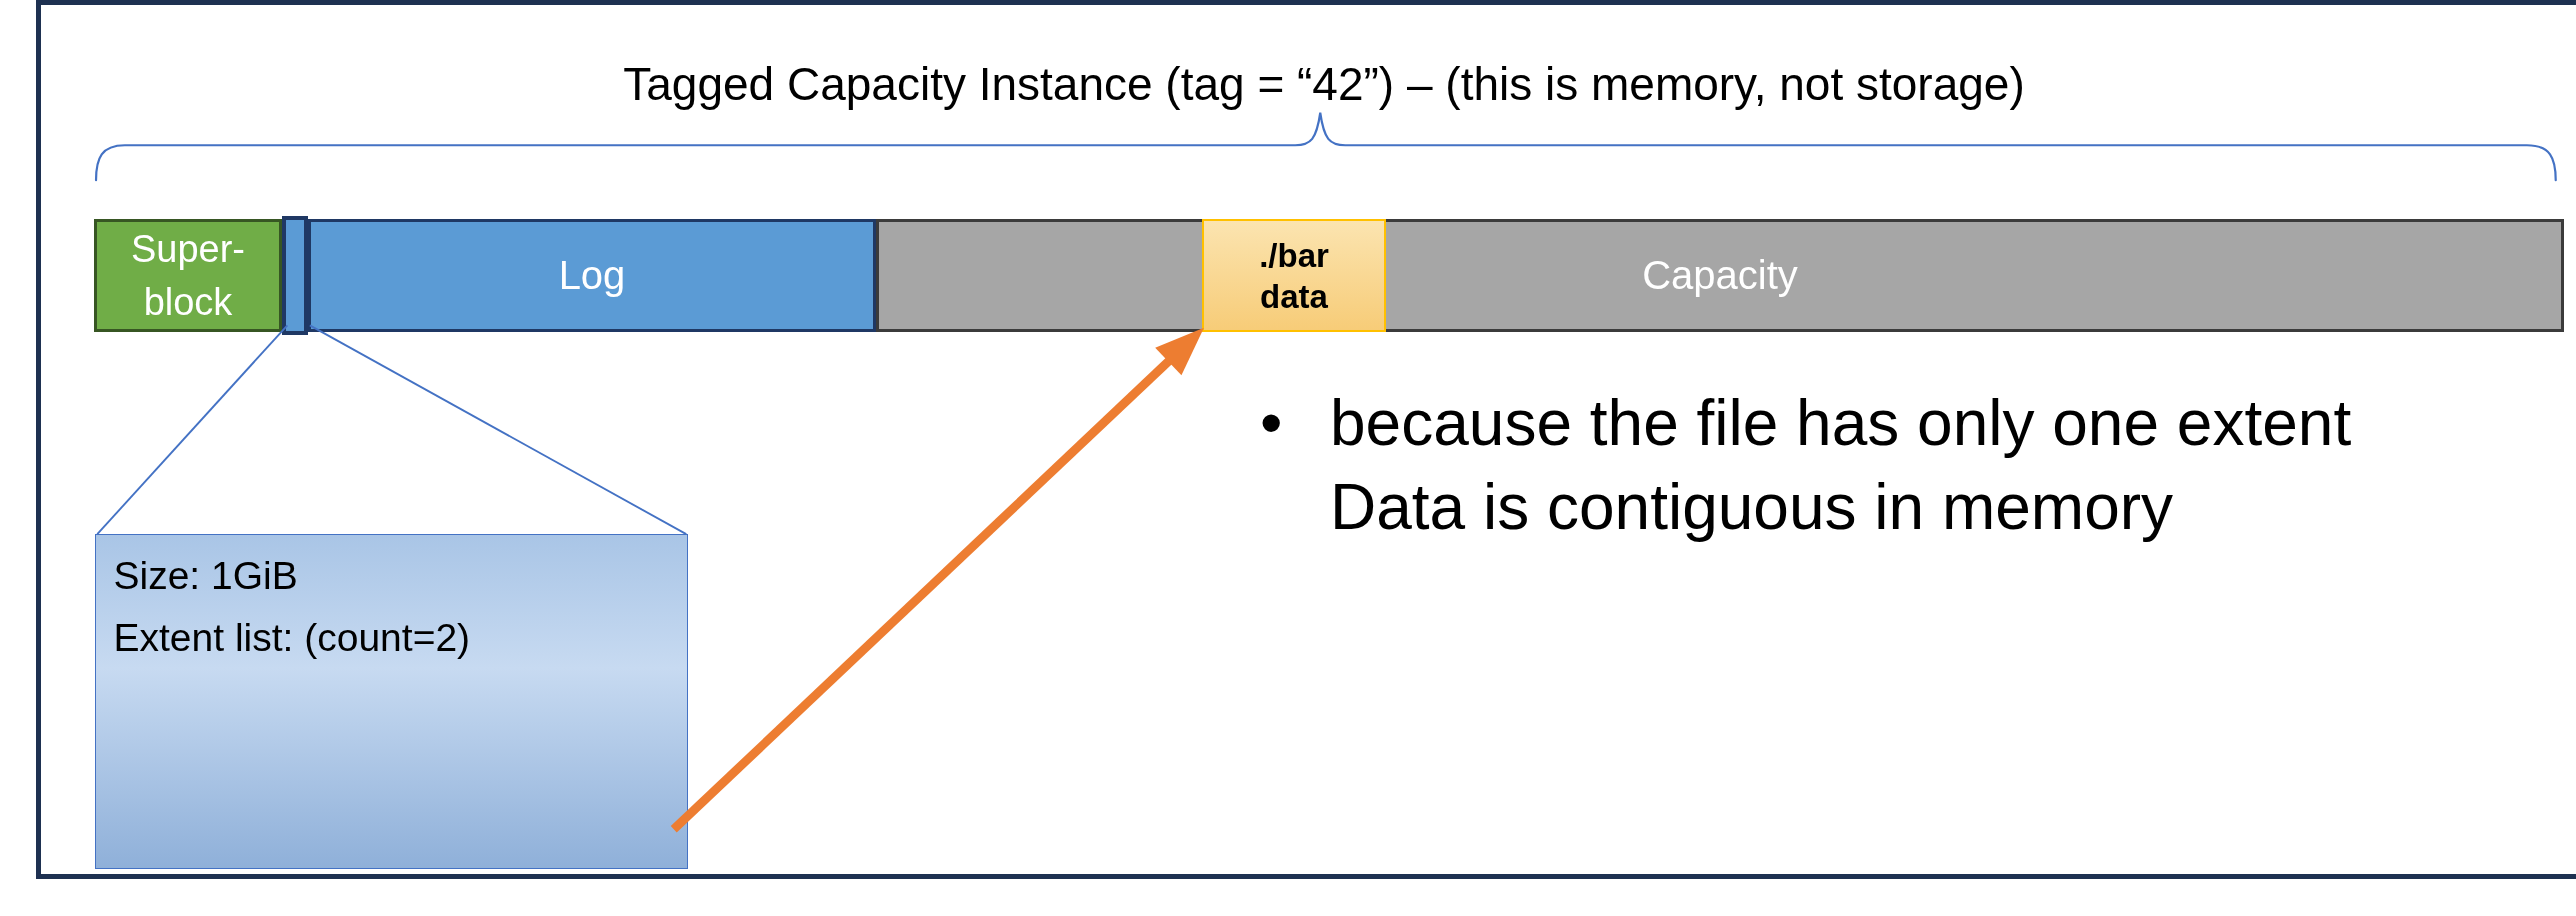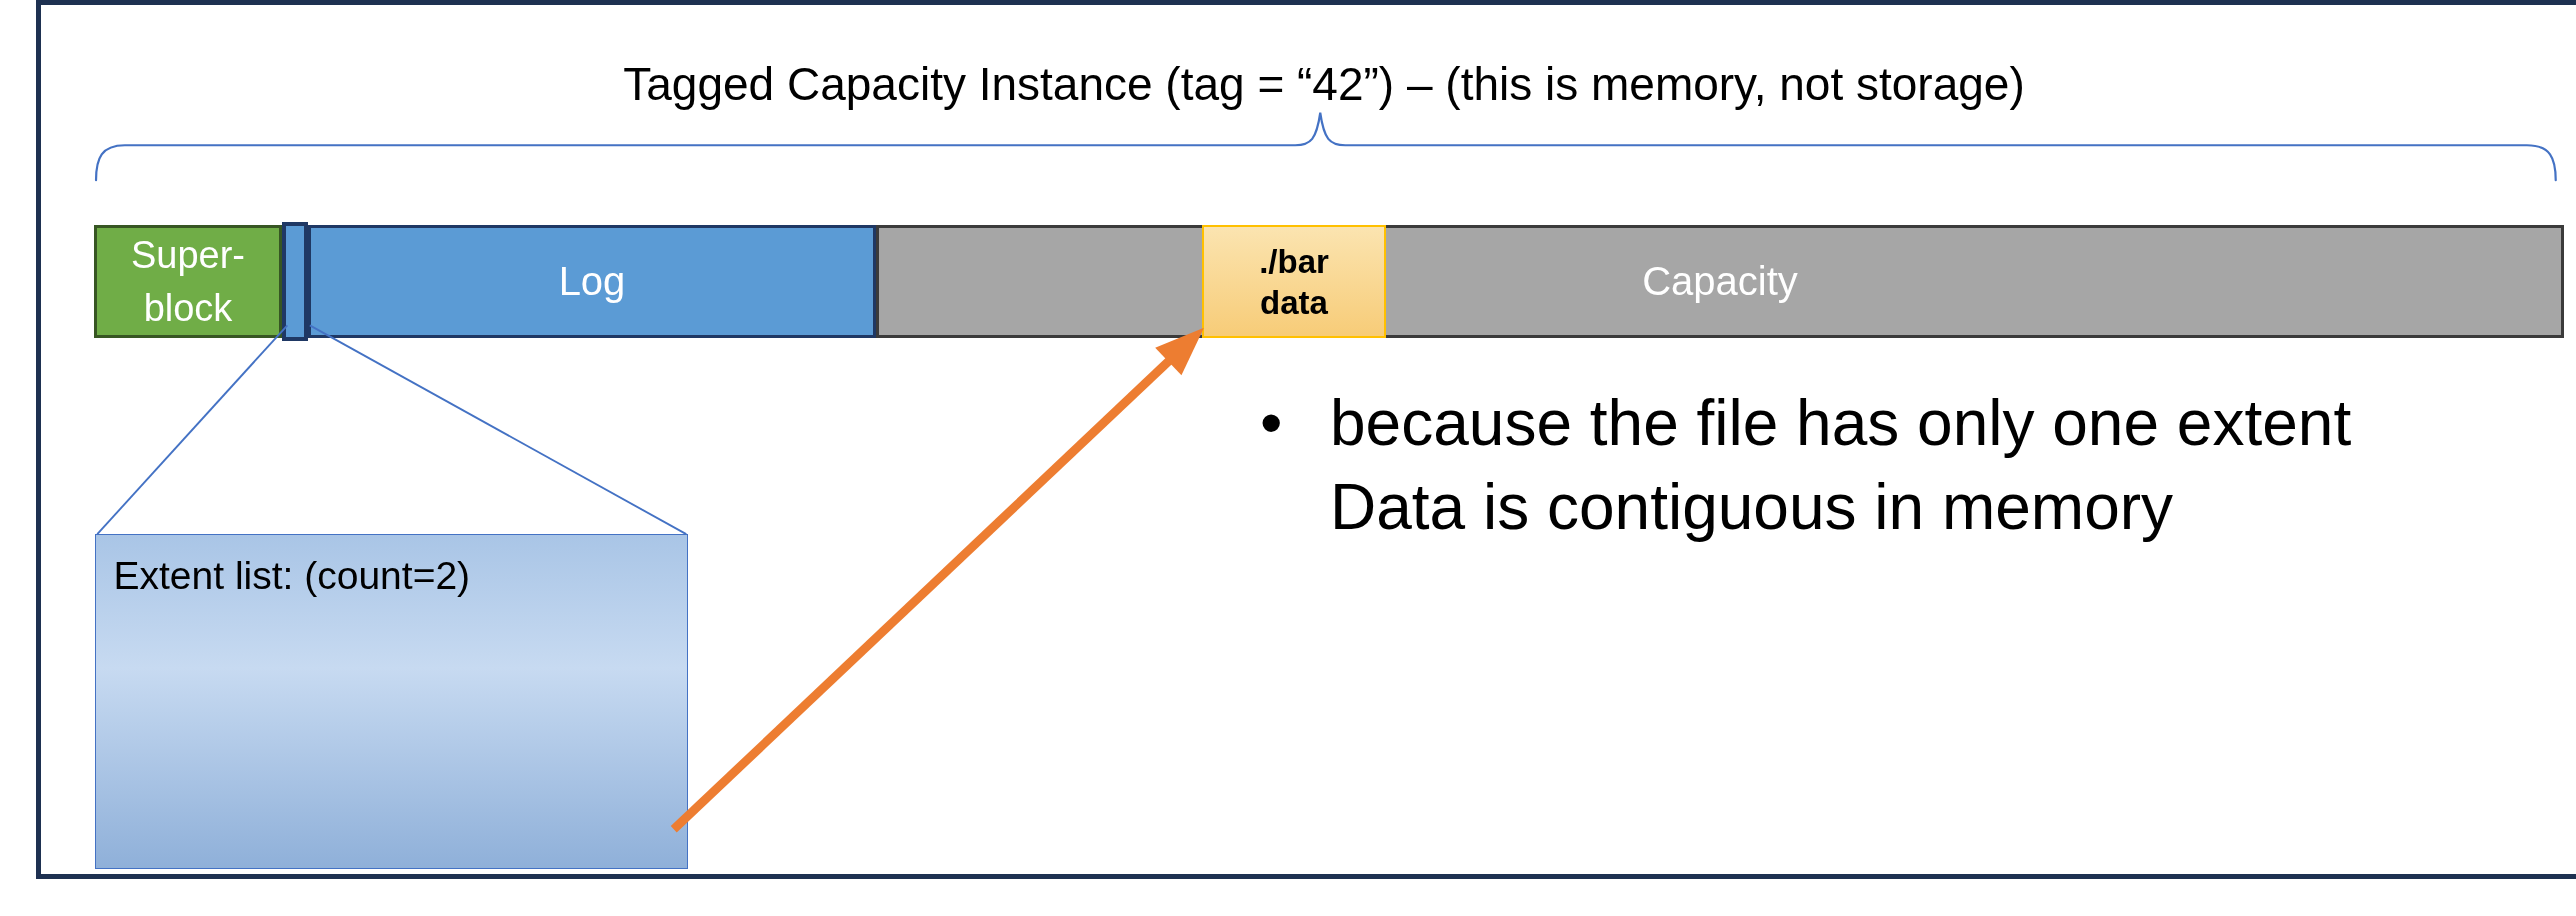--- a/index.html
+++ b/index.html
@@ -52,21 +52,21 @@
     left: 0; top: 0;
     width: 2576px; height: 917px;
     pointer-events: none;
     z-index: 5;
   }
 
   
   .bar {
     position: absolute;
     left: 53px;
-    top: 220px;
+    top: 214px;
     width: 2470px;
     height: 113px;
   }
   .seg {
     position: absolute;
     top: 0;
     height: 113px;
     display: flex;
     align-items: center;
     justify-content: center;
@@ -167,20 +167,21 @@
     <div class="seg seg-log">
       <span>Log</span>
     </div>
     <div class="seg seg-file-data">
       <div>./bar</div>
       <div>data</div>
     </div>
   </div>
 
   <div class="callout">
+    <div class="callout-line">Size: 1GiB</div>
     <div class="callout-line">Extent list: (count=2)</div>
   </div>
 
   <div class="bullet-block">
     <div class="bullet-item">
       <div class="bullet-marker">•</div>
       <div>
         <div class="bullet-line">because the file has only one extent</div>
         <div class="bullet-line">Data is contiguous in memory</div>
       </div>

